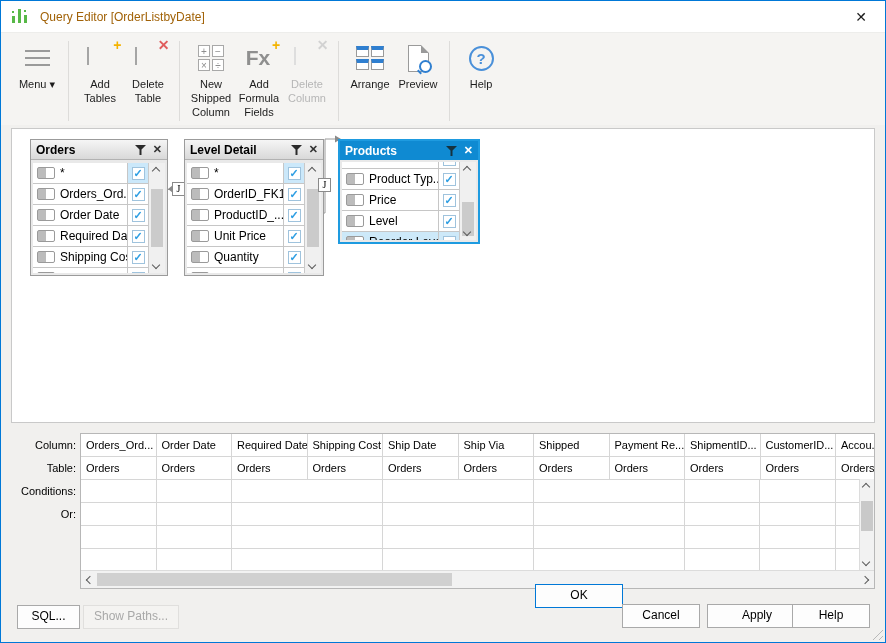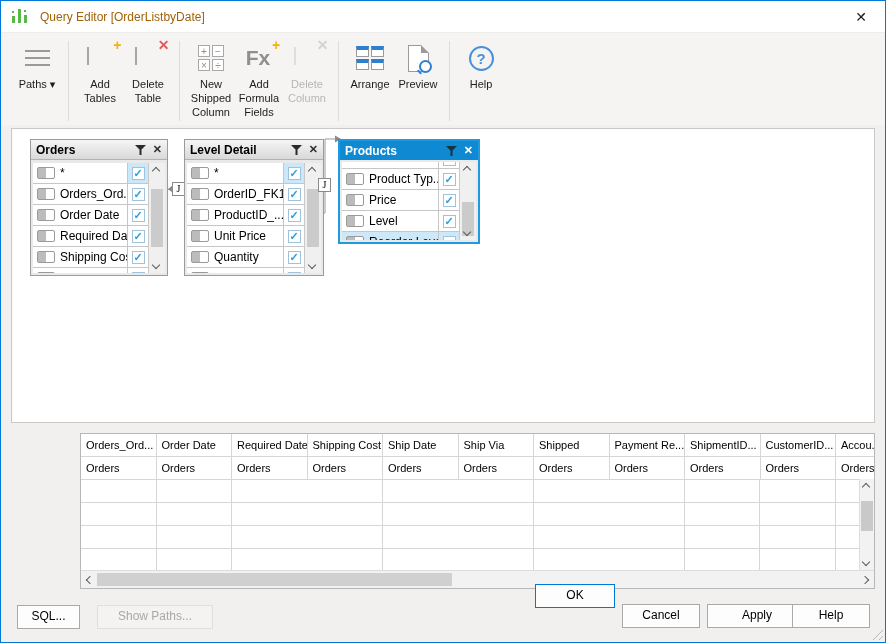--- a/index.html
+++ b/index.html
@@ -130,21 +130,21 @@
       </span>
     <span class="wtitle">Query Editor [OrderListbyDate]</span>
     <span class="wclose">✕</span>
   </div>
 
   <div class="toolbar">
     <div class="tbtn">
       <span class="ic">
           <span class="hamb"></span>
         </span>
-      <span class="lbl">Paths ▾</span>
+      <span class="lbl">Menu ▾</span>
     </div>
     <span class="tsep"></span>
     <div class="tbtn">
       <span class="ic">
           <span class="tblico"><span class="bar"></span><span class="grd"></span><span class="badge plus">+</span></span>
         </span>
       <span class="lbl">Add
 Tables</span>
     </div>
     <div class="tbtn">
@@ -402,20 +402,26 @@
         </div>
         <div class="psb">
           <span class="chev up aup"></span>
           <span class="thumb" style="top:40px;height:34px"></span>
           <span class="chev dn adn"></span>
         </div>
       </div>
     </div>
   </div>
 
+  <div class="glabels">
+    <div class="glabel">Column:</div>
+    <div class="glabel">Table:</div>
+    <div class="glabel">Conditions:</div>
+    <div class="glabel">Or:</div>
+  </div>
 
   <div class="gridbox">
     <div class="grow">
       <div class="gcell">Orders_Ord...</div>
       <div class="gcell">Order Date</div>
       <div class="gcell">Required Date</div>
       <div class="gcell">Shipping Cost</div>
       <div class="gcell">Ship Date</div>
       <div class="gcell">Ship Via</div>
       <div class="gcell">Shipped</div>
@@ -444,20 +450,20 @@
       <span class="chev dn adn"></span>
     </div>
     <div class="hsb">
       <span class="chev lf alf"></span>
       <span class="thumb"></span>
       <span class="chev rt art"></span>
     </div>
   </div>
 
   <div class="btn" style="left:16px;top:604px;width:63px">SQL...</div>
-  <div class="btn disabled" style="left:96px;top:604px;width:116px">Show Paths...</div>
-  <div class="btn primary" style="left:534px;top:583px;width:80px">OK</div>
+  <div class="btn disabled" style="left:82px;top:604px;width:96px">Show Paths...</div>
+  <div class="btn primary" style="left:534px;top:583px;width:88px">OK</div>
   <div class="btn" style="left:621px;top:603px;width:78px">Cancel</div>
   <div class="btn" style="left:706px;top:603px;width:100px">Apply</div>
   <div class="btn" style="left:791px;top:603px;width:78px">Help</div>
 
   <div class="grip"></div>
 </div>
 
 </body></html>

